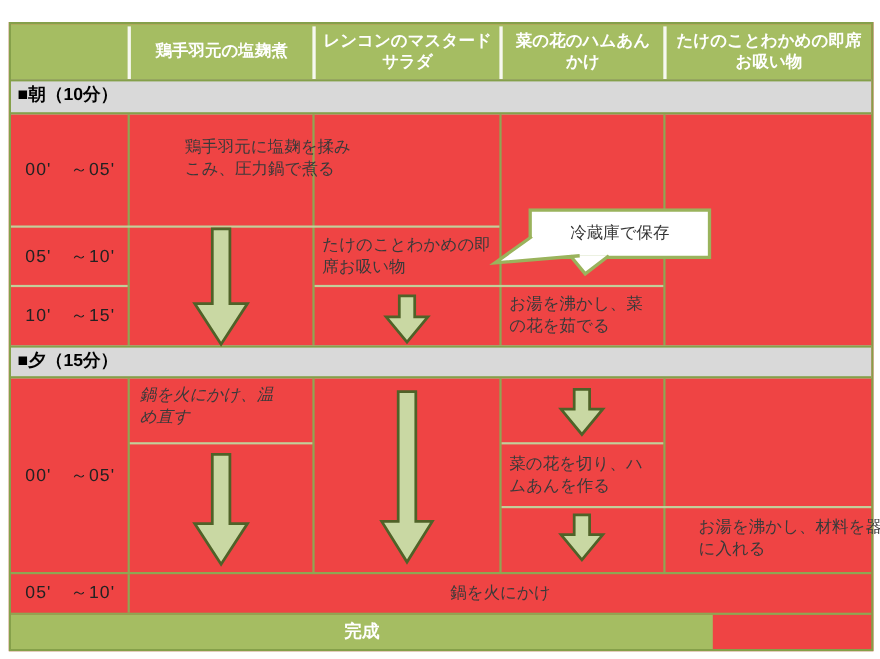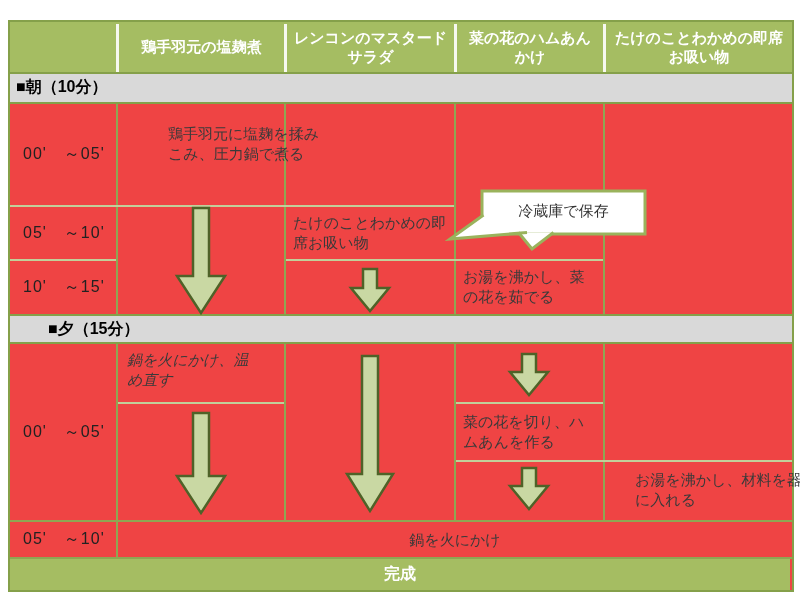--- a/index.html
+++ b/index.html
@@ -71,21 +71,21 @@
 
     <svg class="abs" style="left:432px;top:162px;z-index:5;" width="212" height="72" viewBox="0 0 212 72">
       <rect x="40" y="7" width="163" height="43" fill="#ffffff" stroke="#9ab35c" stroke-width="3"></rect>
       <polygon points="41.5,31 8,55 85,48.5" fill="#ffffff"></polygon>
       <polygon points="76.5,48.5 90,65 111.5,48.5" fill="#ffffff"></polygon>
       <path d="M41.5 31 L8 55 L85 48.5" fill="none" stroke="#9ab35c" stroke-width="3"></path>
       <path d="M76.5 48.5 L90 65 L111.5 48.5" fill="none" stroke="#9ab35c" stroke-width="3"></path>
     </svg>
     <div class="abs callout-text" style="left:472px;top:169px;width:163px;height:41px;">冷蔵庫で保存</div>
 
-    <div class="abs graybar" style="left:0;top:292px;width:782px;height:30px;padding-left:32px;">
+    <div class="abs graybar" style="left:0;top:292px;width:782px;height:30px;">
       <div class="seclabel">■夕（15分）</div>
     </div>
 
     <div class="abs vline" style="left:106px;top:322px;height:176px;"></div>
     <div class="abs vline" style="left:274px;top:322px;height:176px;"></div>
     <div class="abs vline" style="left:444px;top:322px;height:176px;"></div>
     <div class="abs vline" style="left:593px;top:322px;height:176px;"></div>
     <div class="abs subline" style="left:108px;top:380px;width:166px;"></div>
     <div class="abs subline" style="left:446px;top:380px;width:147px;"></div>
     <div class="abs subline" style="left:446px;top:438px;width:336px;"></div>
@@ -108,18 +108,18 @@
     <svg class="abs" style="left:497px;top:444px;z-index:3;" width="44" height="46" viewBox="0 0 44 46">
       <path d="M15 2 H29 V20 H41 L22 43 L3 20 H15 Z" fill="#c9d8a3" stroke="#4f6228" stroke-width="2.5"></path>
     </svg>
 
     <div class="abs hline" style="left:0;top:498px;width:782px;"></div>
     <div class="abs vline" style="left:106px;top:500px;height:35px;"></div>
     <div class="abs time" style="left:0;top:500px;width:106px;height:35px;">05'　～10'</div>
     <div class="abs task center" style="left:108px;top:500px;width:674px;height:35px;">鍋を火にかけ</div>
 
     <div class="abs hline" style="left:0;top:535px;width:782px;"></div>
-    <div class="abs footerbar" style="left:0;top:537px;width:780px;height:31px;font-family:Liberation Mono, monospace;">
+    <div class="abs footerbar" style="left:0;top:537px;width:638px;height:31px;font-family:Liberation Mono, monospace;">
       <span>完成</span>
     </div>
 
   </div>
 </div>
 
 </body></html>

